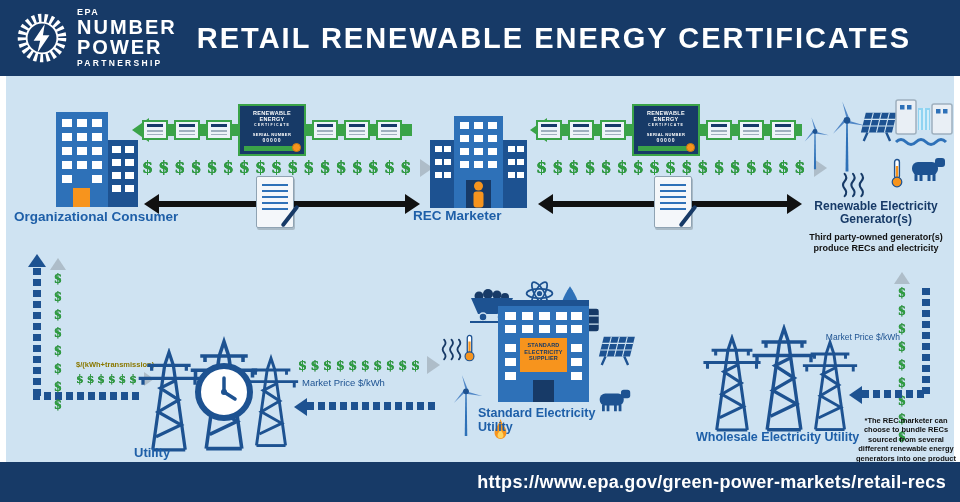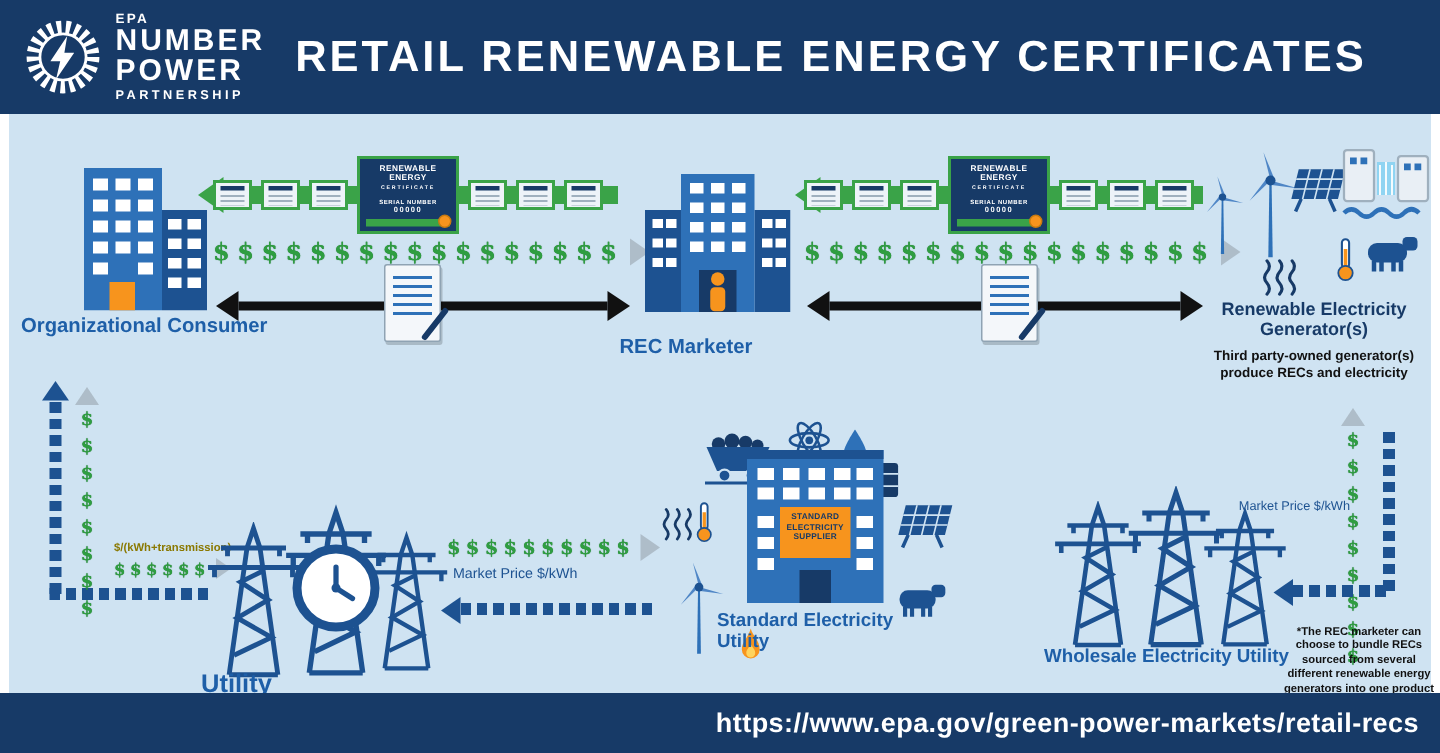--- a/index.html
+++ b/index.html
@@ -288,21 +288,21 @@
           <rect x="87" y="43" width="7" height="6"></rect>
         <rect x="78" y="56" width="7" height="6"></rect>
           <rect x="87" y="56" width="7" height="6"></rect>
       </g>
       <rect x="36" y="64" width="25" height="28" fill="#173A67"></rect>
       <g>
         <circle cx="48.5" cy="70" r="4.5" fill="#F7941D"></circle>
         <rect x="43.5" y="75.5" width="10" height="16" rx="3" fill="#F7941D"></rect>
       </g>
     </svg>
-    <div class="abs entity-label" style="left:407px;top:147px;width:130px">REC Marketer</div>
+    <div class="abs entity-label" style="left:407px;top:132px;width:130px">REC Marketer</div>
 
     <div class="abs cert-flow" style="left:524px;top:26px;width:272px">
       <div class="green-arrow">
           <span class="ga-head"></span>
           <span class="ga-bar"></span>
         </div>
       <div class="certs">
         <span class="cert-small"></span>
         <span class="cert-small"></span>
         <span class="cert-small"></span>
@@ -363,21 +363,21 @@
       <use href="#pylon" x="0" y="14" width="70" height="104"></use>
       <use href="#pylon" x="52" y="2" width="76" height="116"></use>
       <use href="#pylon" x="106" y="18" width="62" height="98"></use>
       <g transform="translate(90,58)">
         <circle r="26" fill="#fff" stroke="#1D5291" stroke-width="6"></circle>
         <line x1="0" y1="0" x2="0" y2="-14" stroke="#1D5291" stroke-width="3.5" stroke-linecap="round"></line>
         <line x1="0" y1="0" x2="11" y2="7" stroke="#1D5291" stroke-width="3.5" stroke-linecap="round"></line>
         <circle r="3" fill="#1D5291"></circle>
       </g>
     </svg>
-    <div class="abs entity-label" style="left:128px;top:370px;width:168px;font-size:17px">Utility</div>
+    <div class="abs entity-label" style="left:128px;top:370px;width:168px;font-size:13px">Utility</div>
 
     <div class="abs money-row" style="left:292px;top:280px">
       <span class="dollars dollars-md">$$$$$$$$$$</span>
       <span class="tri-r"></span>
     </div>
     <div class="abs price-label" style="left:296px;top:301px">Market Price $/kWh</div>
     <span class="abs tri-left-blue" style="left:288px;top:322px"></span>
     <div class="abs dash-h" style="left:301px;top:326px;width:128px"></div>
 
     <svg class="abs" style="left:462px;top:212px" width="48" height="36" viewBox="0 0 48 36">

